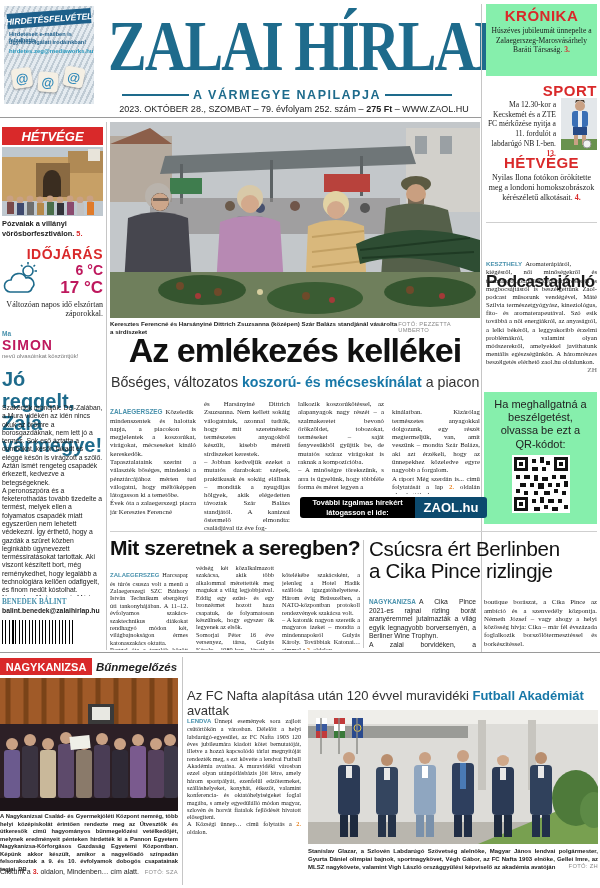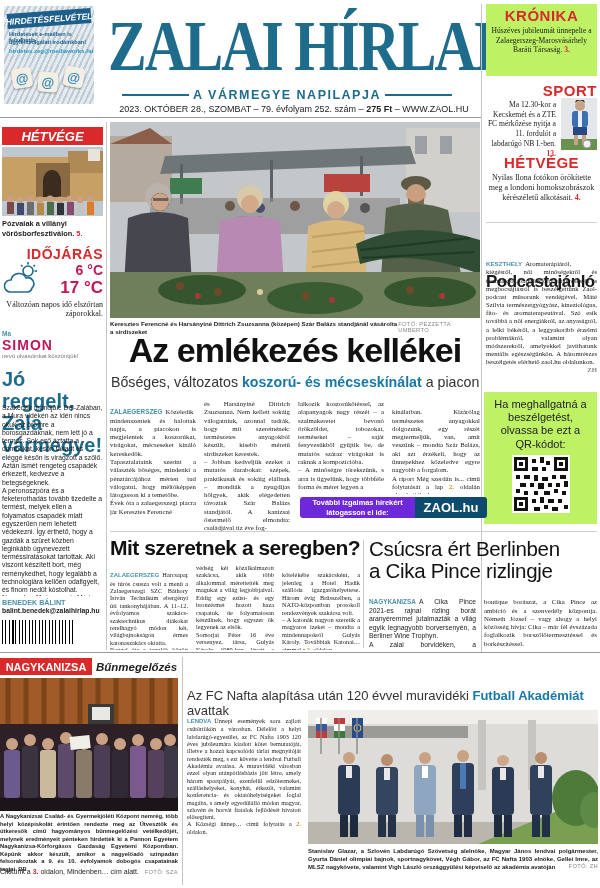--- a/index.html
+++ b/index.html
@@ -19,26 +19,26 @@
             text-align:justify;white-space:pre-line;overflow:hidden;}
   .cap{font-weight:700;font-size:6.2px;line-height:1.3;}
   .credit{font-size:5.8px;color:#8a8a8a;text-transform:uppercase;letter-spacing:.3px;}
   .masthead-title{font-family:"Liberation Serif",serif;font-weight:700;color:#1e6b8c;
       font-size:58px;letter-spacing:-2px;text-align:center;line-height:1;
       transform:scaleY(1.25);transform-origin:center top;white-space:nowrap;}
   .sub-row{display:flex;align-items:center;gap:4px;color:#1e6b8c;font-weight:700;
       font-size:12.5px;letter-spacing:1.5px;}
   .sub-row .line{flex:1;height:2px;background:#1e6b8c;}
   .dateline{font-size:9px;text-align:center;color:#222;}
-  .boxbeige{background:#bef264;}
+  .boxbeige{background:#86efac;}
   .sb-title{font-weight:700;font-size:15px;color:#d9292a;letter-spacing:.5px;}
   .sb-text{font-family:"Liberation Serif",serif;font-size:7.6px;line-height:1.28;}
   .h1{font-weight:700;letter-spacing:-1px;line-height:1;color:#111;}
   .banner{display:flex;border-radius:3px;overflow:hidden;}
-  .banner .bl{background:#6d28d9;color:#fff;font-weight:700;font-size:7.4px;
+  .banner .bl{background:#000000;color:#fff;font-weight:700;font-size:7.4px;
       line-height:1.25;display:flex;align-items:center;justify-content:center;
       text-align:center;padding:2px 6px;flex:1;}
   .banner .br{background:#0c4a6e;color:#fff;font-weight:700;font-size:13px;
       display:flex;align-items:center;justify-content:center;width:72px;}
   .redbar{background:#d9292a;color:#fff;font-weight:700;font-style:italic;
       display:flex;align-items:center;justify-content:center;}
   .dice{position:absolute;width:20px;height:20px;background:#f4efe4;border-radius:4px;
       color:#2a86b8;font-weight:700;font-size:13px;display:flex;align-items:center;
       justify-content:center;box-shadow:0 1px 2px rgba(0,0,0,.35);}
   .barcode{background:repeating-linear-gradient(90deg,#000 0 1.5px,#fff 1.5px 3px,
@@ -227,21 +227,21 @@
   <div class="abs" style="left:2px;top:330px;width:101px;">
     <div style="font-size:6.5px;font-weight:700;color:#4a92ad;">Ma</div>
     <div class="red" style="font-weight:700;font-size:14px;letter-spacing:1px;">SIMON</div>
     <div style="font-size:6px;color:#777;">nevű olvasóinkat köszöntjük!</div>
   </div>
 
   <div class="abs teal" style="left:2px;top:368px;width:101px;font-weight:700;font-size:20px;line-height:1.1;white-space:pre-line;">Jó reggelt,
 Zala vármegye!</div>
   <div class="abs" style="left:2px;top:404px;width:101px;height:192px;font-size:6.8px;line-height:1.22;white-space:pre-line;overflow:hidden;">Szakértők mondják: Dél-Zalában, a Mura vidékén az idén nincs okuk az örömre a borosgazdáknak, nem lett jó a termés. Sok eső áztatta a dombokat, későn fakadt és eléggé későn is virágzott a szőlő. Aztán ismét rengeteg csapadék érkezett, kedvezve a betegségeknek.
 A peronoszpóra és a feketerothadás tovább tizedelte a termést, melyek ellen a folyamatos csapadék miatt egyszerűen nem lehetett védekezni. Így érthető, hogy a gazdák a szüret közben leginkább úgynevezett terméssiratásokat tartottak. Aki viszont készített bort, még reménykedhet, hogy legalább a technológiára kellően odafigyelt, és finom nedűt kóstolhat. November 11-én, vagyis Márton-napkor az újborok kibújnak a hordókból, és kiderül az igazság.</div>
-  <div class="abs" style="left:2px;top:598px;width:101px;font-size:7.2px;font-weight:700;color:#4a92ad;">BENEDEK BÁLINT</div>
+  <div class="abs" style="left:2px;top:598px;width:101px;font-size:7.2px;font-weight:700;color:#4a92ad;font-family:Liberation Serif, serif;">BENEDEK BÁLINT</div>
   <div class="abs" style="left:2px;top:607px;width:101px;font-size:6.8px;font-weight:700;">balint.benedek@zalaihirlap.hu</div>
   <div class="abs barcode" style="left:2px;top:620px;width:72px;height:24px;"></div>
 
   <svg class="abs" style="left:110px;top:122px;" width="370" height="196" viewBox="0 0 370 196">
     <rect width="370" height="196" fill="#c3c7ca"></rect>
     <rect x="0" y="14" width="62" height="66" fill="#b5aa9e"></rect>
       <polygon points="0,22 40,6 62,22" fill="#8c5f4a"></polygon>
     <rect x="296" y="6" width="74" height="84" fill="#d2d0cb"></rect>
       <rect x="305" y="14" width="12" height="18" fill="#9aa0a4"></rect>
       <rect x="330" y="14" width="12" height="18" fill="#9aa0a4"></rect>

